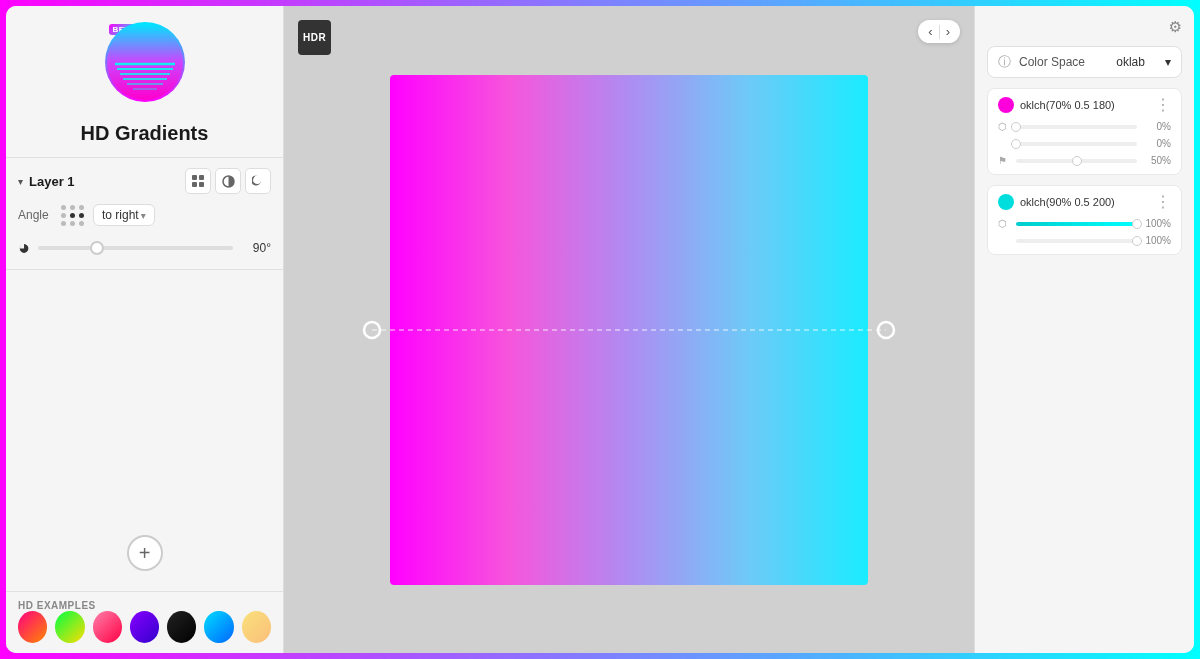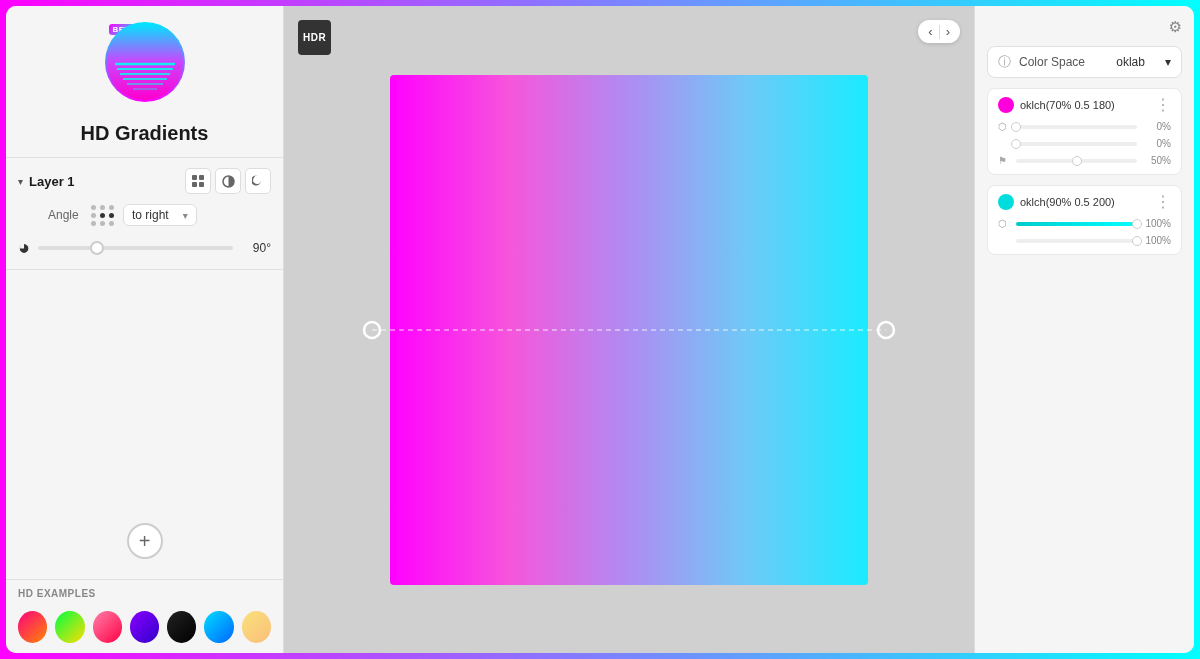--- a/index.html
+++ b/index.html
@@ -119,21 +119,20 @@
       font-size: 12px;
       color: #555;
     }
 
     
     .angle-row {
       display: flex;
       align-items: center;
       gap: 8px;
       margin-bottom: 10px;
-      margin-left: 30px;
     }
     .angle-label {
       font-size: 12px;
       color: #666;
       width: 35px;
     }
     .dots-grid {
       display: grid;
       grid-template-columns: repeat(3, 6px);
       gap: 3px;
@@ -150,21 +149,21 @@
     }
     .angle-select {
       display: flex;
       align-items: center;
       border: 1px solid #ddd;
       border-radius: 6px;
       padding: 3px 8px;
       background: white;
       font-size: 12px;
       cursor: pointer;
-      gap: 14px;
+      gap: 2px;
       color: #333;
     }
     .angle-select-arrow { font-size: 10px; color: #888; }
 
     
     .slider-row {
       display: flex;
       align-items: center;
       gap: 8px;
     }
@@ -218,21 +217,21 @@
     
     .examples-section {
       padding: 8px 12px 10px;
       border-top: 1px solid #e0e0e0;
     }
     .examples-label {
       font-size: 10px;
       font-weight: 600;
       color: #888;
       letter-spacing: 0.5px;
-      margin-bottom: 12px;
+      margin-bottom: 0;
       text-transform: uppercase;
     }
     .examples-row {
       display: flex;
       gap: 8px;
       align-items: center;
     }
     .example-circle {
       width: 32px;
       height: 32px;

